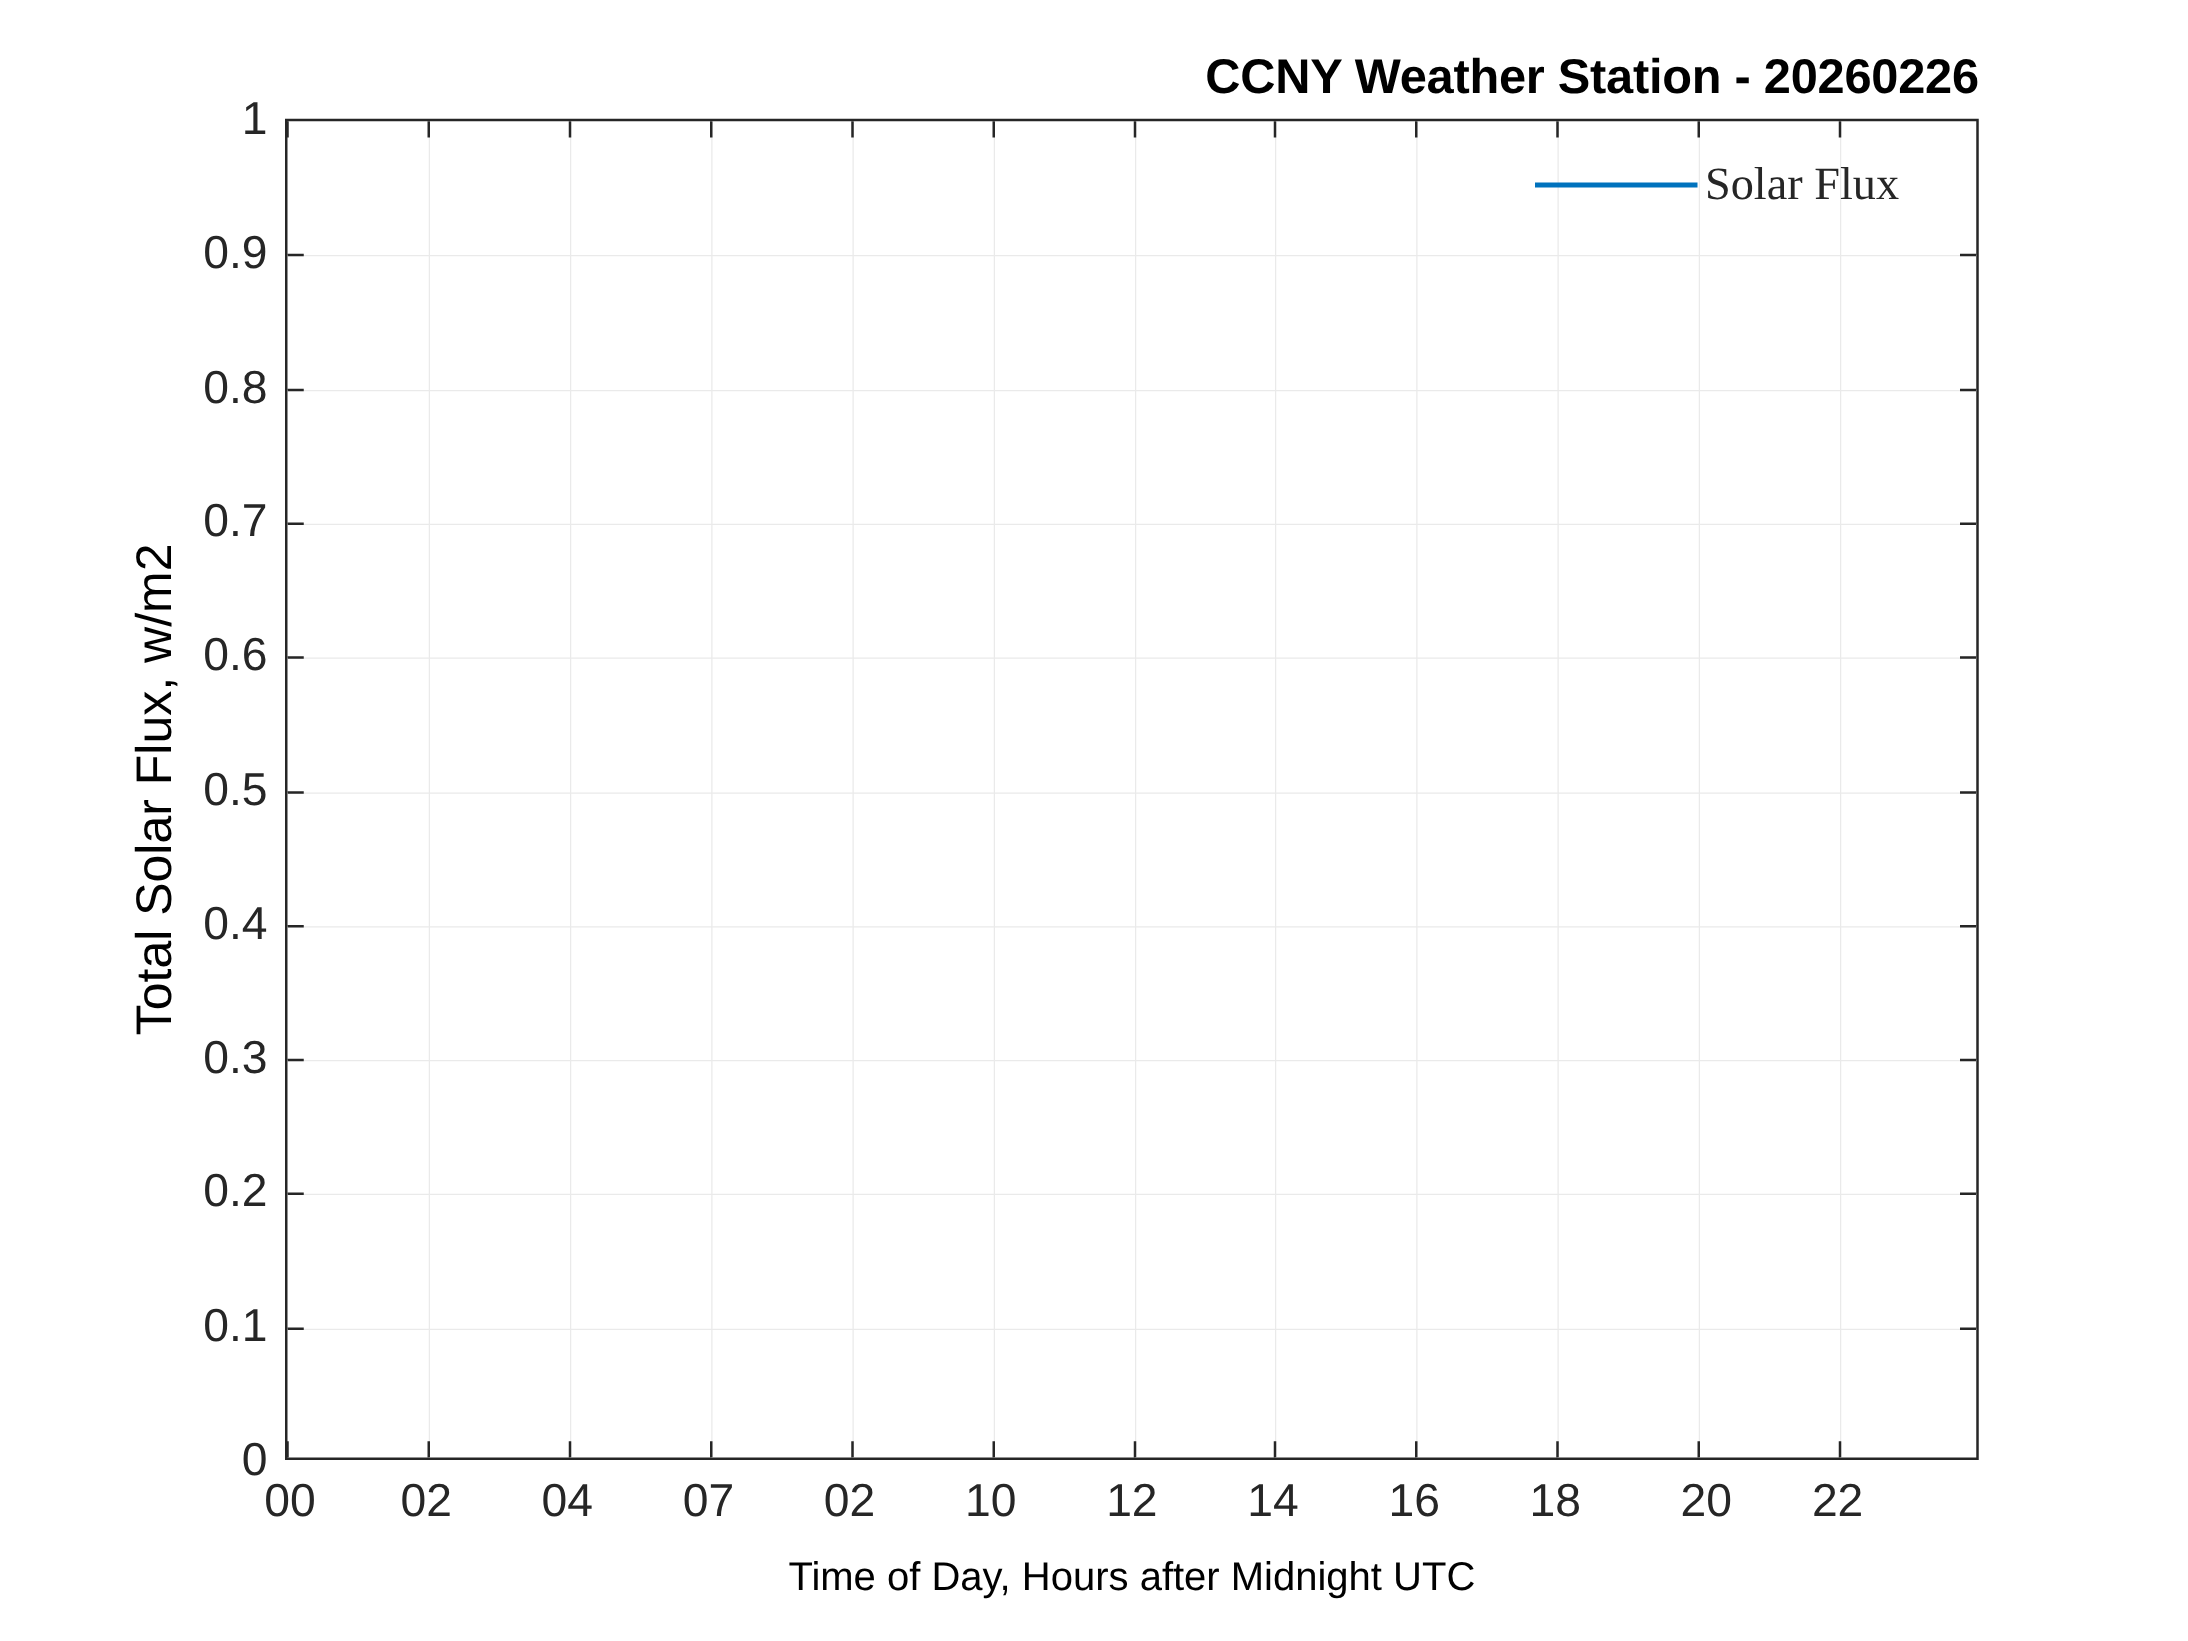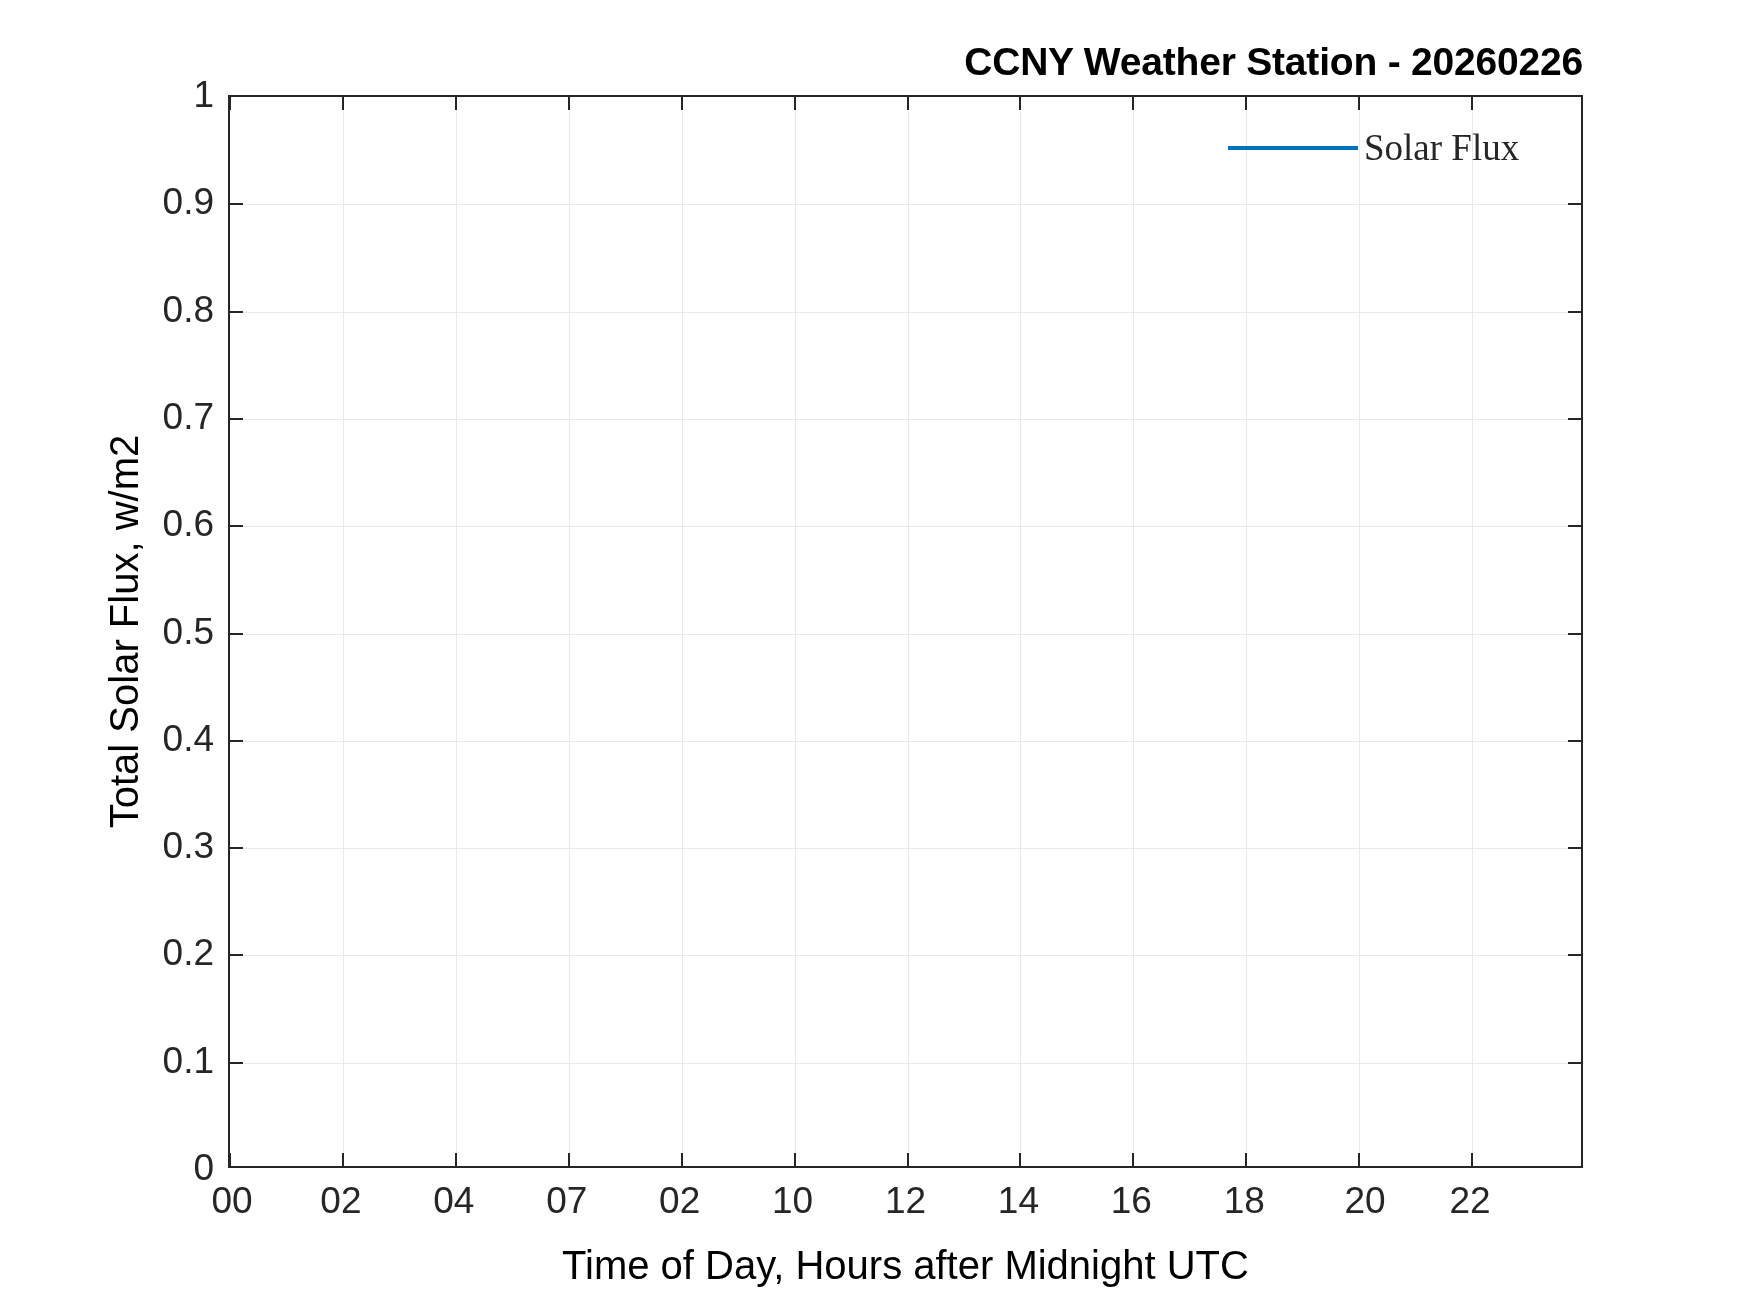--- a/index.html
+++ b/index.html
@@ -95,21 +95,21 @@
     font-family: "Liberation Sans", sans-serif;
   }
 
   
   #xlabel {
     position: absolute;
     left: 228px;
     top: 1243px;
     width: 1355px;
     text-align: center;
-    font-size: 40px;
+    font-size: 32px;
     color: #000000;
     white-space: nowrap;
     font-family: "Liberation Sans", sans-serif;
   }
   #ylabel {
     position: absolute;
     left: 0px;
     top: 0px;
     width: 1073px;
     height: 56px;

